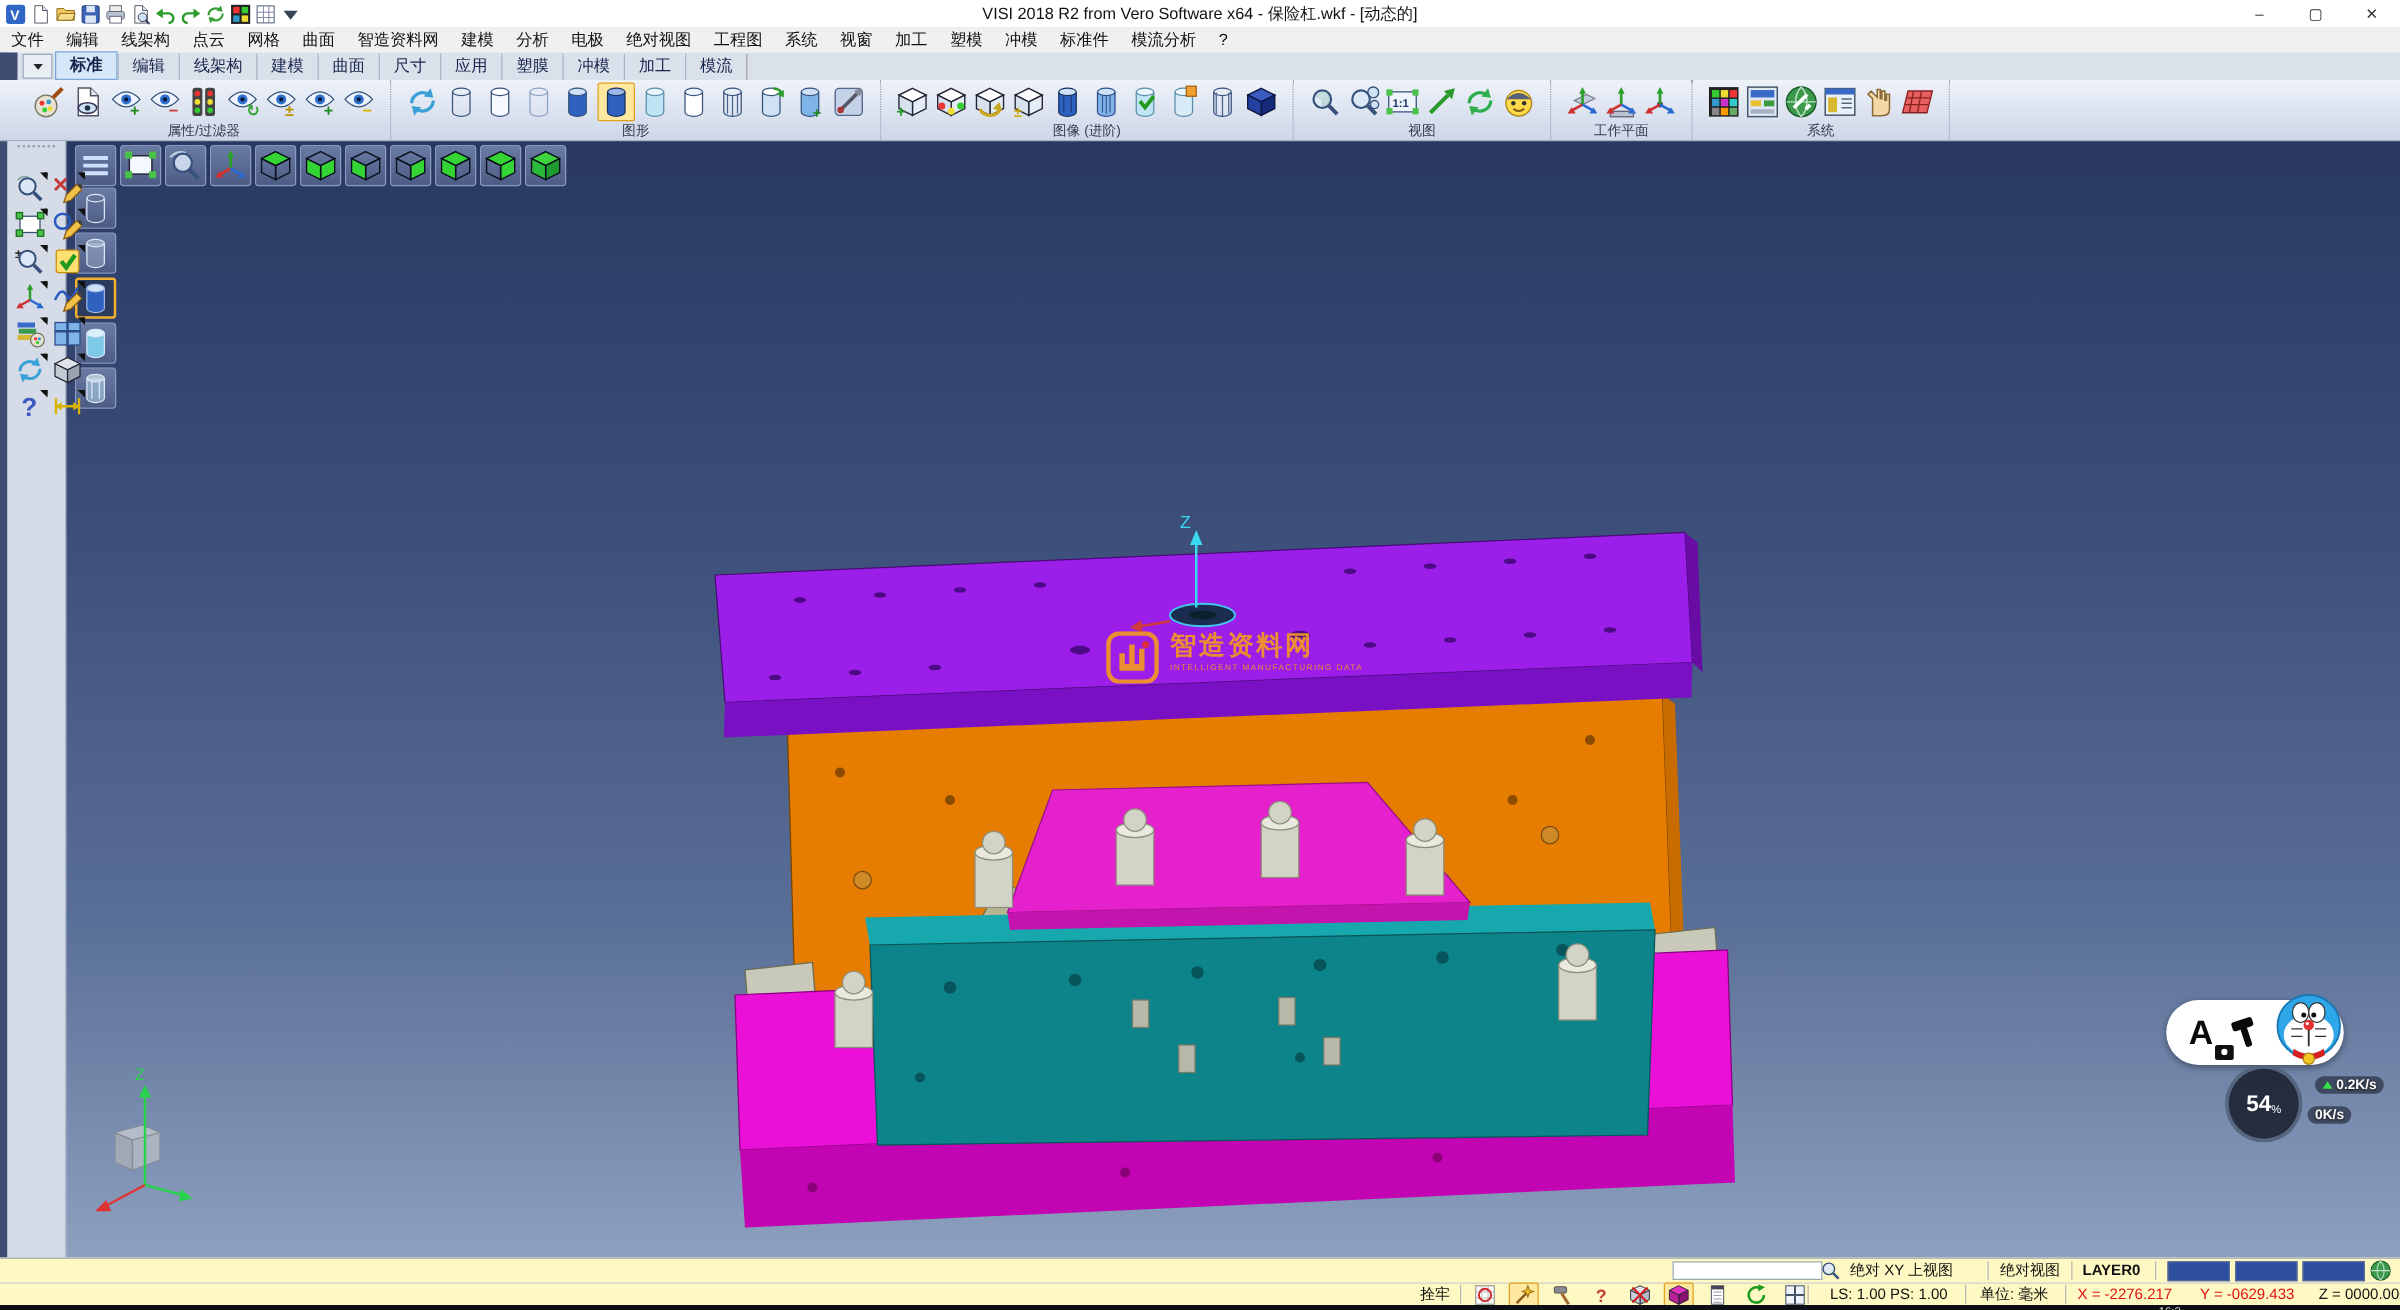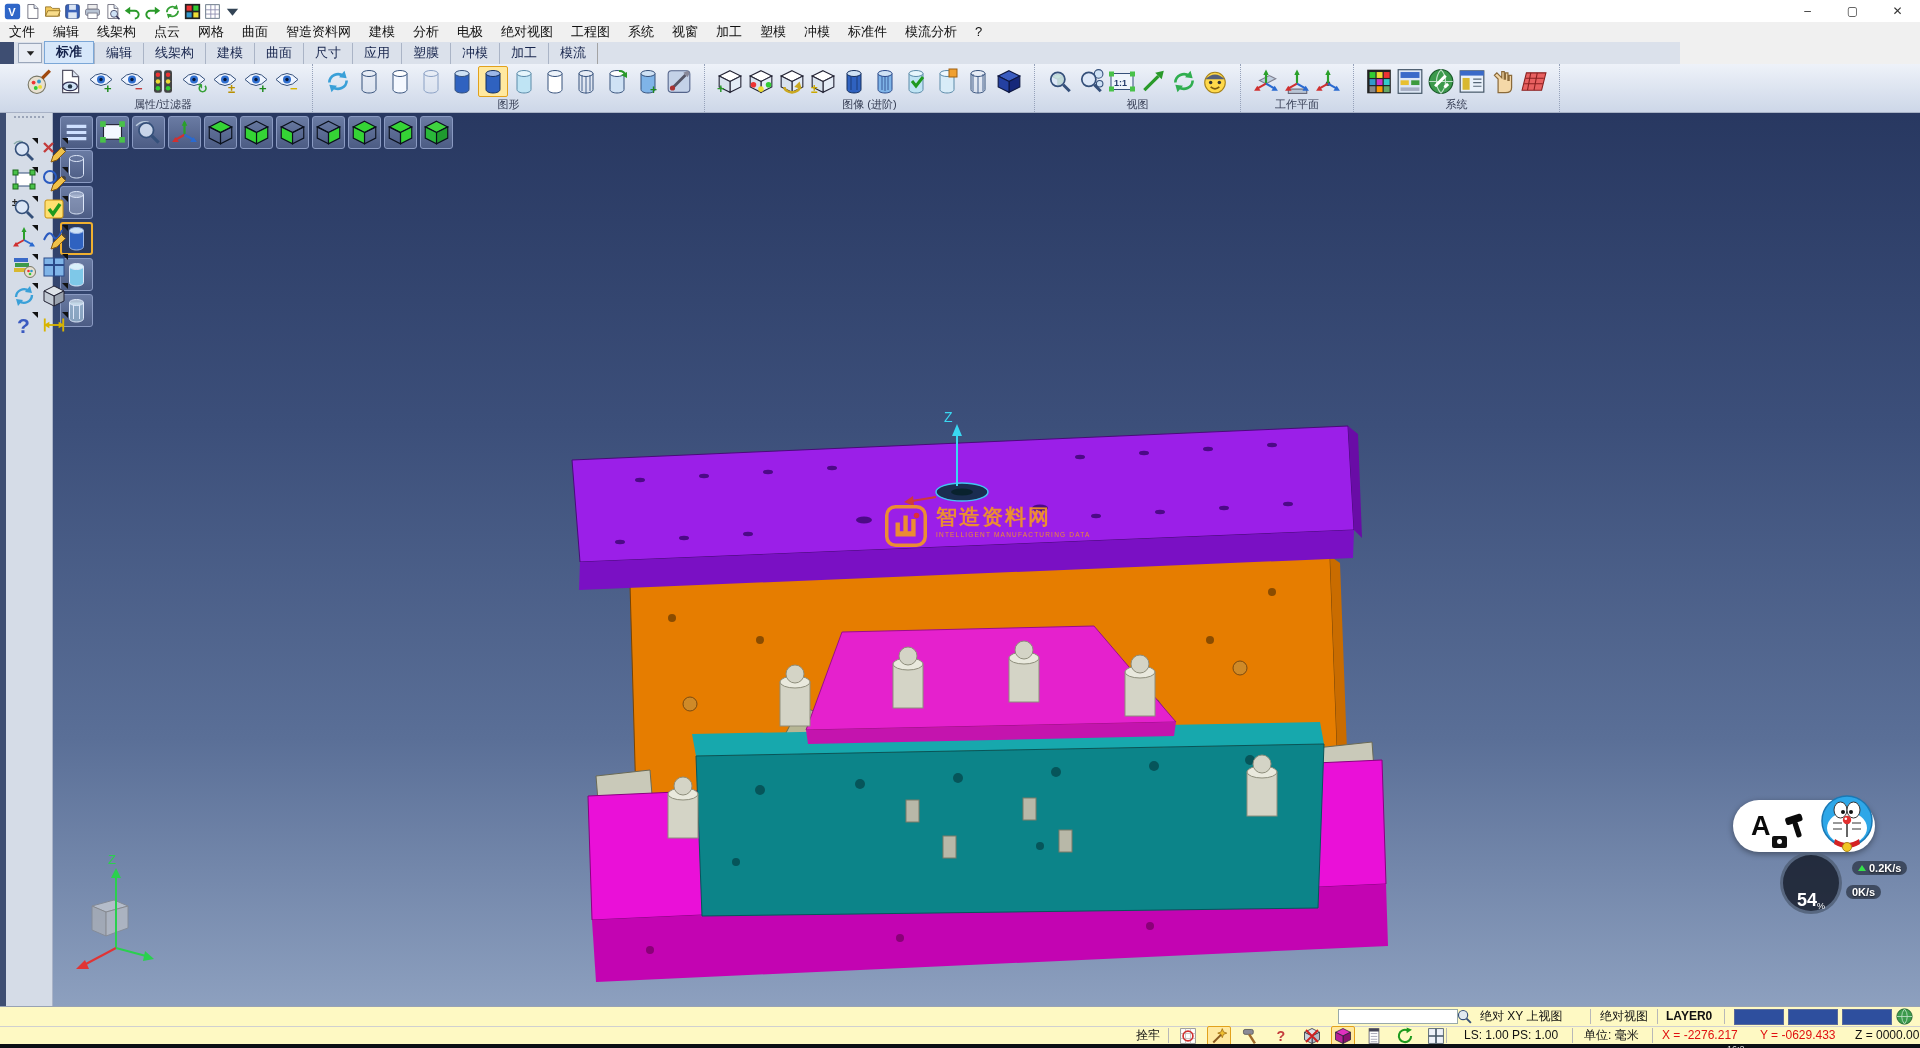--- a/index.html
+++ b/index.html
@@ -12,21 +12,21 @@
   .qbtn{width:17px;height:17px;display:inline-flex;align-items:center;justify-content:center}
   .qbtn svg{width:15px;height:15px}
   .win-title{position:absolute;left:0;right:0;text-align:center;font-size:13px;color:#111;pointer-events:none}
   .wcontrols{margin-left:auto;display:flex;height:22px}
   .wbtn{width:45px;height:22px;display:flex;align-items:center;justify-content:center;font-size:12px;color:#333}
   
   .menubar{position:absolute;left:0;top:22px;width:1920px;height:20px;background:#f0f0f0;
            display:flex;align-items:center;z-index:9}
   .mitem{padding:0 9px;height:20px;line-height:20px;color:#111;font-size:13px}
   
-  .tabrow{position:absolute;left:0;top:42px;width:1680px;height:22px;background:#dbe1eb;
+  .tabrow{position:absolute;left:0;top:42px;width:1920px;height:22px;background:#dbe1eb;
           display:flex;align-items:flex-end;z-index:9}
   .tab-dark{width:14px;height:22px;background:#3e4e72}
   .tab-drop{width:22px;height:18px;margin:0 2px 1px 4px;border:1px solid #9aa6ba;background:#e9edf4;
             display:flex;align-items:center;justify-content:center}
   .tab-drop svg{width:9px;height:9px}
   .rtab{padding:1px 11px 2px;font-size:13px;color:#16244c;height:18px;line-height:17px;border-left:1px solid #aab4c6}
   .rtab:last-child{border-right:1px solid #a3a3a3}
   .rtab.active{background:#d6e7fa;border:1px solid #7ba7d7;font-weight:bold}
   
   .toolbar{position:absolute;left:0;top:64px;width:1920px;height:48px;z-index:9;
@@ -66,21 +66,21 @@
   
   .pill{position:absolute;left:1733px;top:800px;width:142px;height:52px;background:#fff;border-radius:26px;
         box-shadow:0 2px 6px rgba(0,0,0,.4);z-index:5;display:flex;align-items:center}
   .pill-a{font-size:27px;font-weight:bold;color:#0a0a0a;margin-left:18px}
   .pill-tool{margin-left:12px;width:26px;height:30px}
   .pill-cam{position:absolute;left:39px;top:36px;width:15px;height:12px;background:#111;border-radius:2px}
   .pill-cam::after{content:'';position:absolute;left:5px;top:3px;width:5px;height:5px;border-radius:50%;background:#fff}
   .dora{position:absolute;right:-4px;top:-7px;width:64px;height:64px}
   .gauge{position:absolute;left:1780px;top:852px;width:56px;height:56px;border-radius:50%;z-index:6;
          background:rgba(18,24,38,.82);border:3px solid rgba(130,150,180,.55);
-         display:flex;align-items:flex-end;justify-content:center;color:#fff}
+         display:flex;align-items:center;justify-content:center;color:#fff}
   .g-val{font-size:18px;font-weight:bold}
   .g-unit{font-size:9px;margin-top:7px}
   .spd{position:absolute;z-index:6;background:rgba(8,12,20,.5);border-radius:8px;padding:1px 6px;
        color:#fff;font-size:11px;font-weight:bold;display:flex;align-items:center;gap:3px;
        text-shadow:0 1px 2px rgba(0,0,0,.8)}
   .spd1{left:1852px;top:861px}
   .spd2{left:1846px;top:885px}
   .tri-up{width:0;height:0;border-left:4px solid transparent;border-right:4px solid transparent;
           border-bottom:6px solid #35e04a}
   
@@ -184,20 +184,21 @@
           <rect x="2" y="2" width="16" height="16" fill="#fff" stroke="#567"></rect>
           <path d="M2 8h16M2 13h16M8 2v16M13 2v16" stroke="#88a"></path>
         </svg>
       </span>
       <span class="qbtn">
         <svg viewBox="0 0 12 12" style="width:100%;height:100%">
           <polygon points="2,4 10,4 6,9" fill="#345"></polygon>
         </svg>
       </span>
     </div>
+  <div class="win-title">VISI 2018 R2 from Vero Software x64 - 保险杠.wkf - [动态的]</div>
   <div class="wcontrols wcontrols-wrap wcontrols- " style="margin-left:auto"></div>
 
   <div class="wcontrols-flex wcontrols-final wcontrols-real" style="display:flex;height:22px">
     <div class="wbtn">–</div>
     <div class="wbtn">▢</div>
     <div class="wbtn close">✕</div>
   </div>
 </div>
 
 <div class="menubar">

